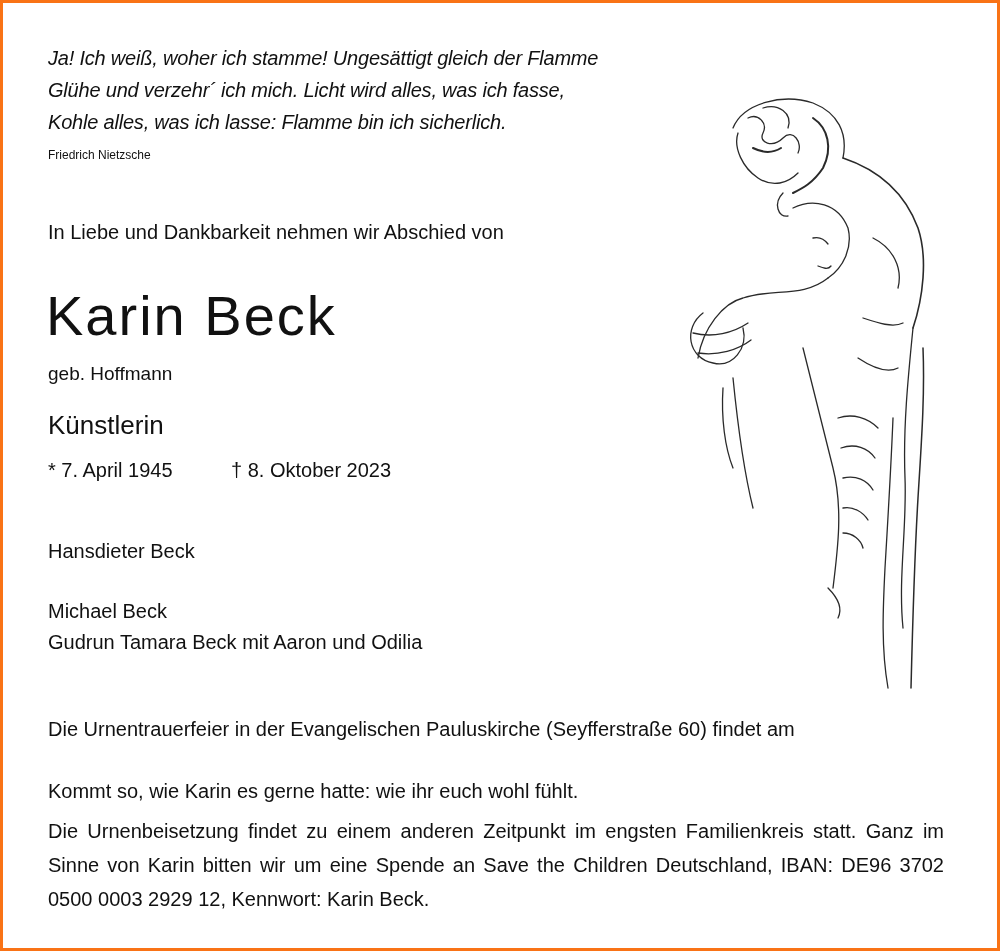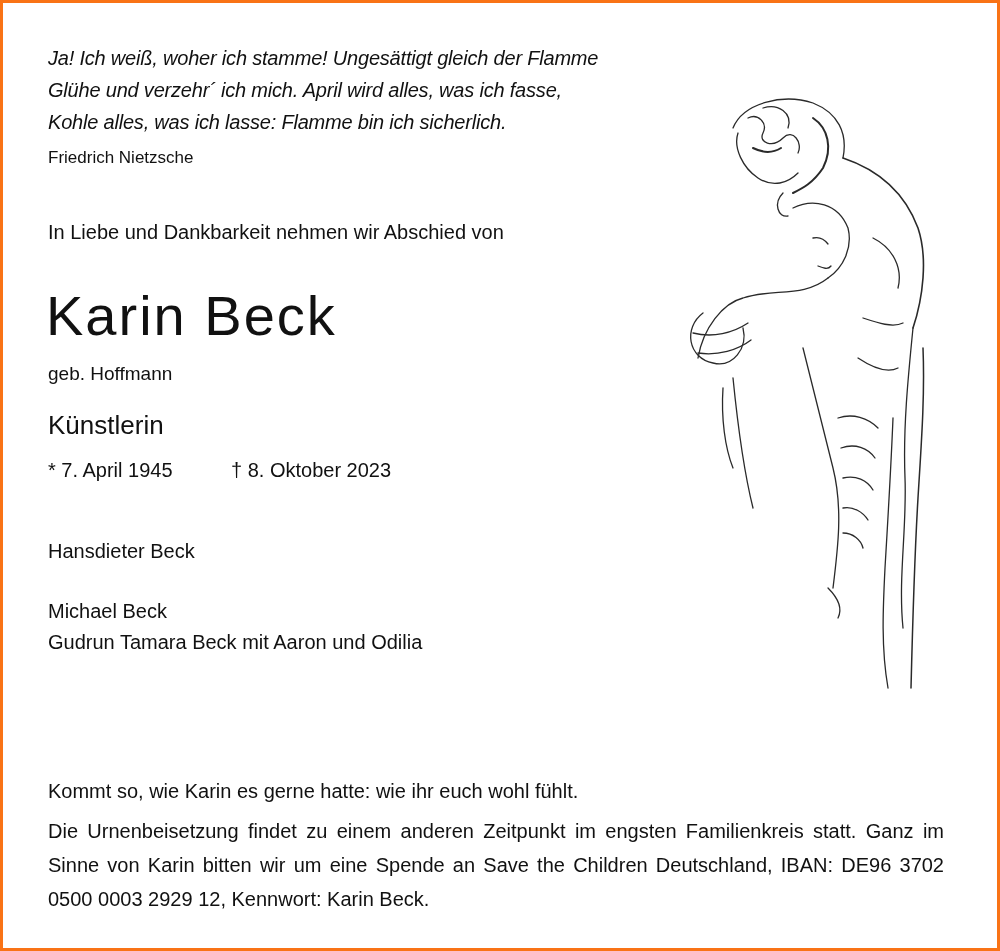--- a/index.html
+++ b/index.html
@@ -6,53 +6,54 @@
     body { width: 1000px; height: 951px; position: relative; overflow: hidden; }
     .frame {
       position: absolute; left: 0; top: 0;
       width: 1000px; height: 951px;
       box-sizing: border-box;
       border: 3px solid #f97316;
       background: #ffffff;
     }
     .txt { position: absolute; color: #111111; font-family: "Liberation Sans", sans-serif; white-space: nowrap; }
     .quote { font-style: italic; font-size: 20px; letter-spacing: -0.2px; }
-    .author { font-size: 17px; }
+    .author { font-size: 12px; }
     .lead { font-size: 20px; }
     .name { font-size: 56px; letter-spacing: 2px; font-weight: normal; }
     .born { font-size: 19px; }
     .role { font-size: 26px; }
     .dates { font-size: 20px; }
     .family { font-size: 20px; }
     .body { font-size: 20px; }
     .justify { white-space: normal; text-align: justify; text-align-last: left; width: 896px; line-height: 34px; }
     .drawing { position: absolute; left: 660px; top: 85px; width: 300px; height: 620px; }
   </style>
 </head>
 <body>
 
 <div class="frame">
 
   <div class="txt quote" style="left:45px; top:44px;">Ja! Ich weiß, woher ich stamme! Ungesättigt gleich der Flamme</div>
-  <div class="txt quote" style="left:45px; top:76px;">Glühe und verzehr´ ich mich. April wird alles, was ich fasse,</div>
+  <div class="txt quote" style="left:45px; top:76px;">Glühe und verzehr´ ich mich. Licht wird alles, was ich fasse,</div>
   <div class="txt quote" style="left:45px; top:108px;text-align:center;">Kohle alles, was ich lasse: Flamme bin ich sicherlich.</div>
   <div class="txt author" style="left:45px; top:145px;">Friedrich Nietzsche</div>
 
   <div class="txt name" style="left:43px; top:280px;">Karin Beck</div>
 
   <div class="txt lead" style="left:45px; top:218px;">In Liebe und Dankbarkeit nehmen wir Abschied von</div>
   <div class="txt born" style="left:45px; top:360px;">geb. Hoffmann</div>
   <div class="txt role" style="left:45px; top:407px;">Künstlerin</div>
   <div class="txt dates" style="left:45px; top:456px;">* 7. April 1945</div>
   <div class="txt dates" style="left:228px; top:456px;">† 8. Oktober 2023</div>
 
   <div class="txt family" style="left:45px; top:537px;">Hansdieter Beck</div>
   <div class="txt family" style="left:45px; top:597px;">Michael Beck</div>
   <div class="txt family" style="left:45px; top:628px;">Gudrun Tamara Beck mit Aaron und Odilia</div>
 
+  <div class="txt body" style="left:45px; top:715px;">Die Urnentrauerfeier in der Evangelischen Pauluskirche (Seyfferstraße 60) findet am</div>
   <div class="txt body" style="left:45px; top:777px;">Kommt so, wie Karin es gerne hatte: wie ihr euch wohl fühlt.</div>
 
   <div class="txt body justify" style="left:45px; top:811px;">Die Urnenbeisetzung findet zu einem anderen Zeitpunkt im engsten Familienkreis statt. Ganz im Sinne von Karin bitten wir um eine Spende an Save the Children Deutschland, IBAN: DE96 3702 0500 0003 2929 12, Kennwort: Karin Beck.</div>
 
   <svg class="drawing" viewBox="0 0 300 620" fill="none" stroke="#2a2a2a" stroke-width="1.3" stroke-linecap="round">
 
     <path d="M70 40 C80 15 120 5 150 15 C175 25 185 45 180 70"></path>
     <path d="M75 45 C70 60 80 80 95 90 C110 100 125 95 135 85"></path>
     <path d="M85 30 C95 25 105 35 100 45 C95 55 110 60 120 50 C130 40 140 55 135 65"></path>
     <path d="M100 20 C115 15 130 25 125 40"></path>

